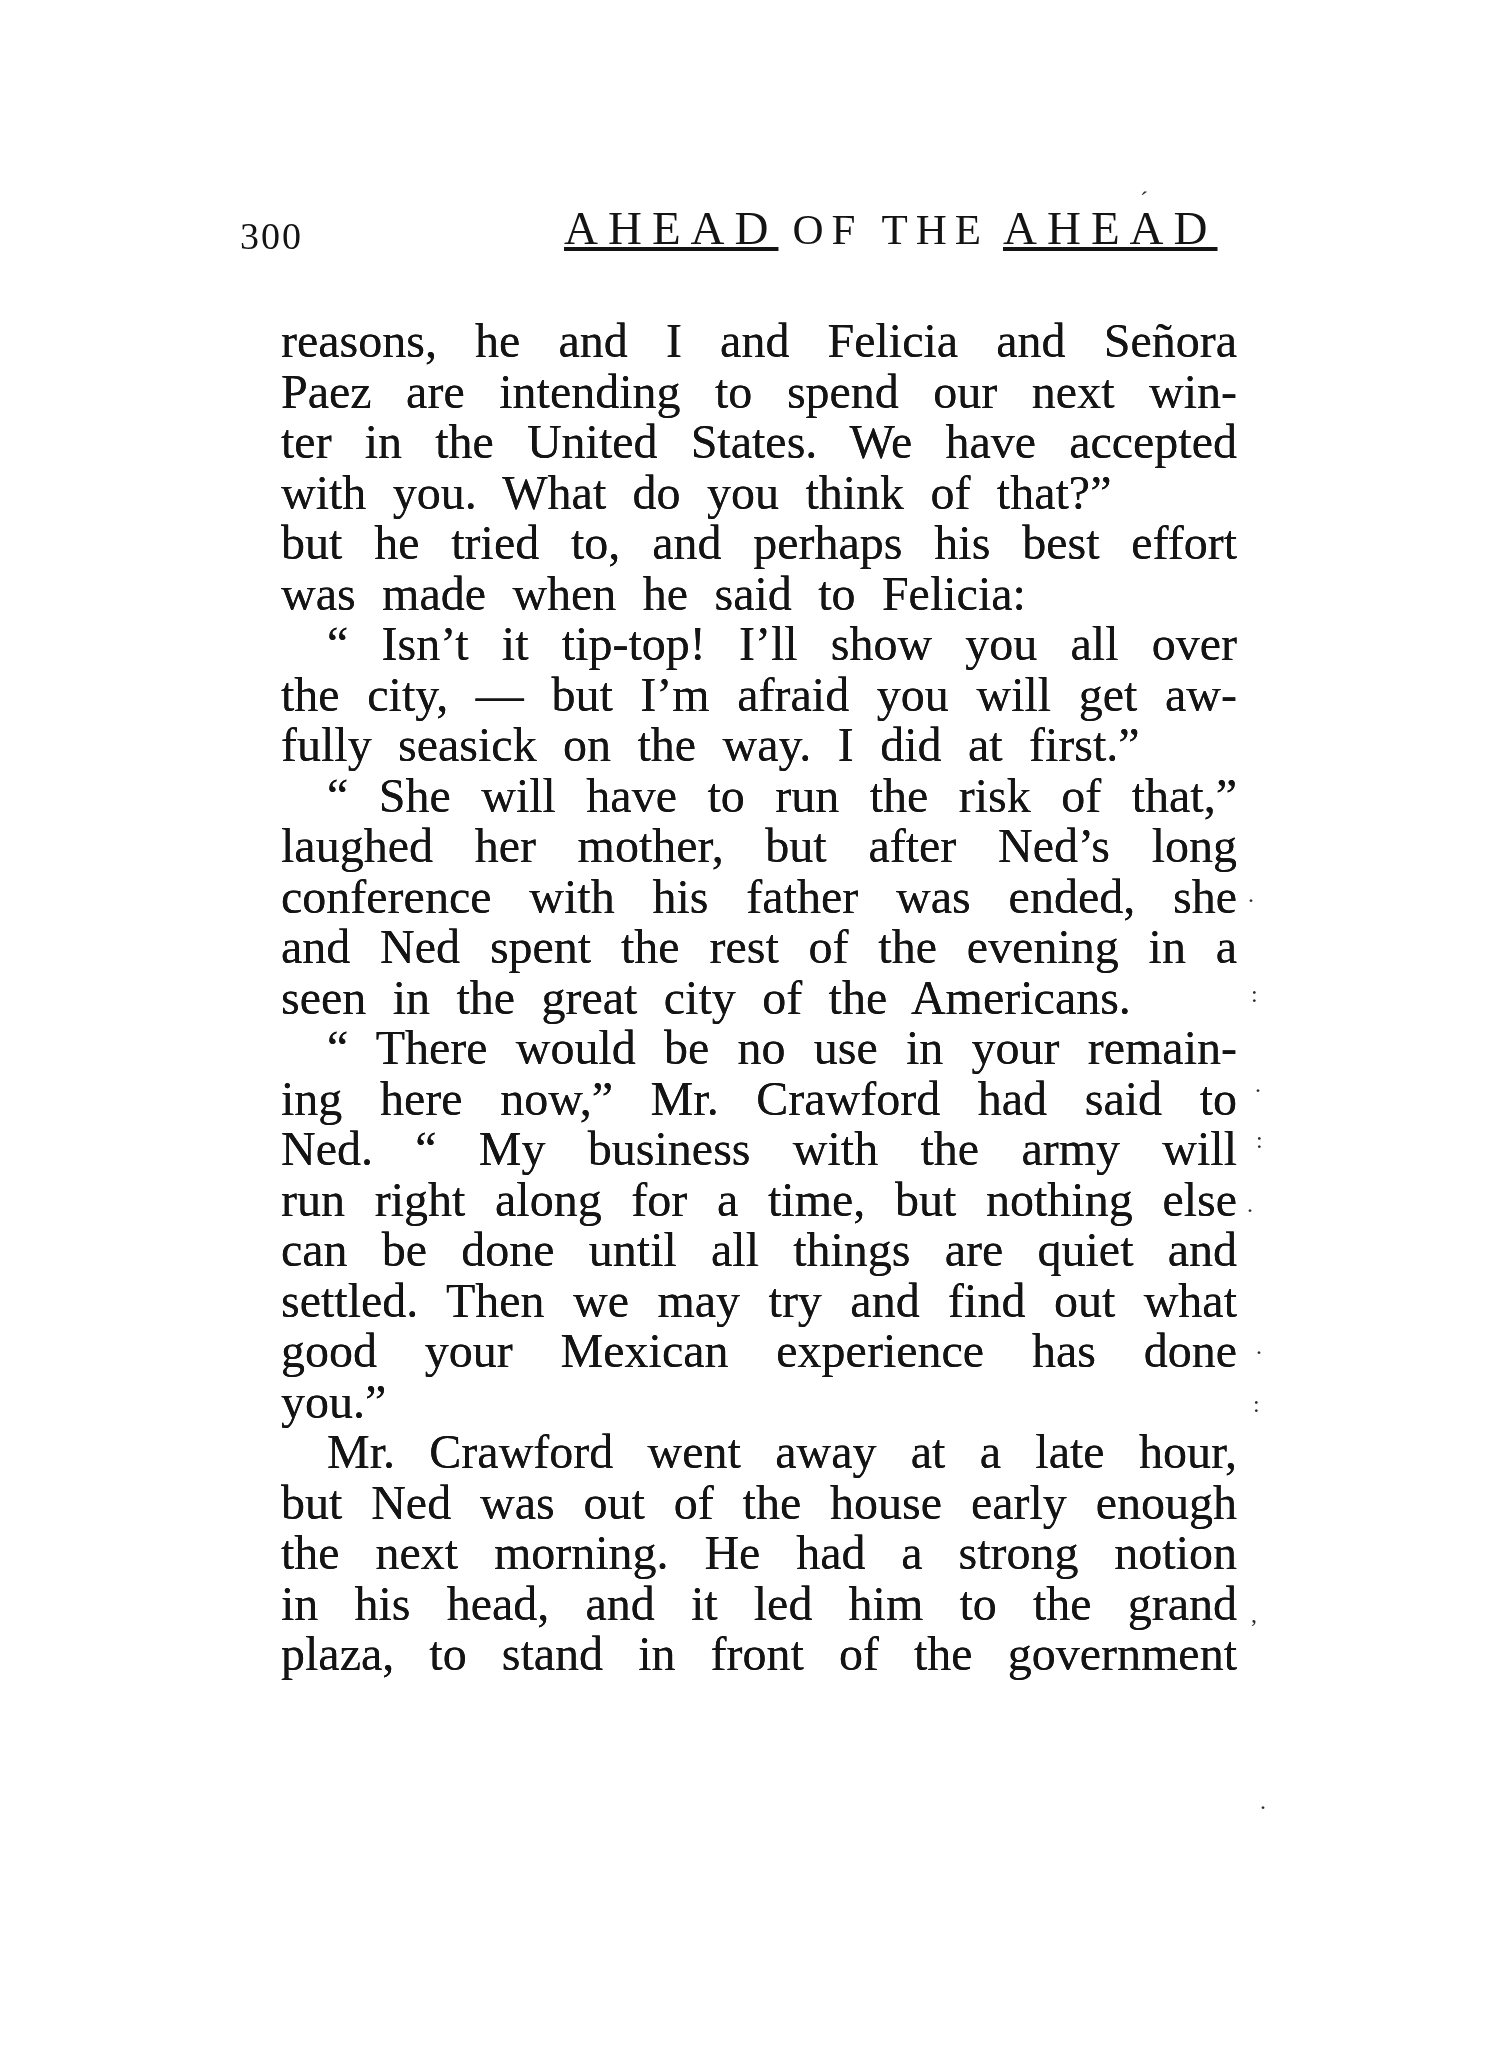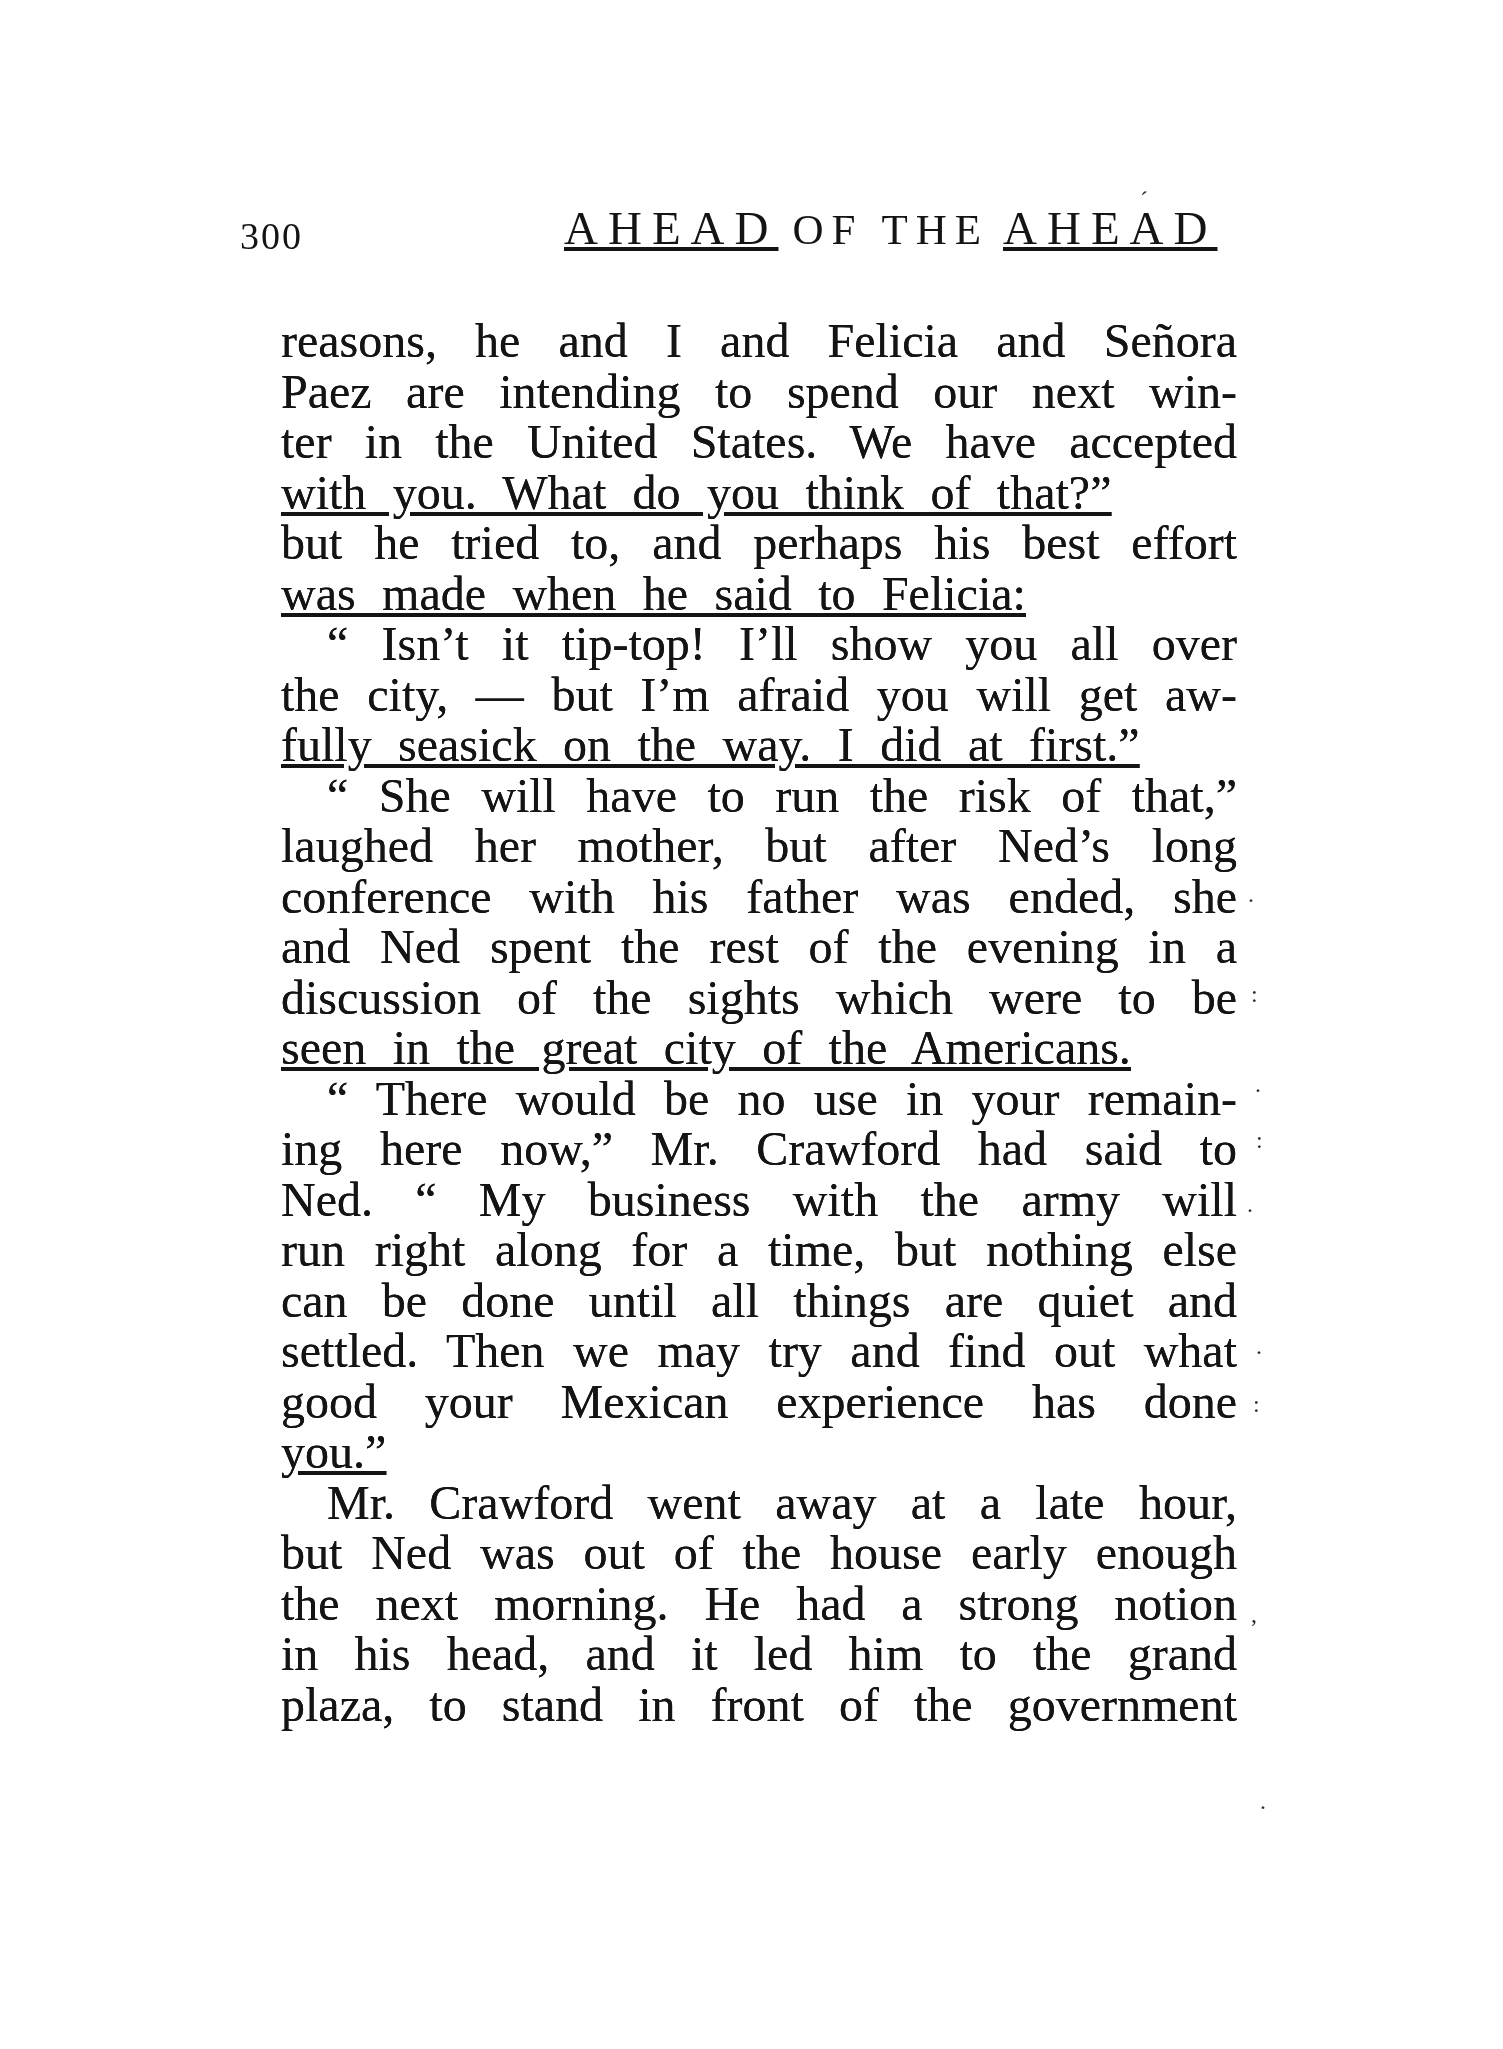--- a/index.html
+++ b/index.html
@@ -56,21 +56,20 @@
     text-align-last: justify;
     word-spacing: 2px;
     text-shadow: 0 0 0.4px currentColor;
   }
   .line.indent {
     text-indent: 46px;
   }
   .line.last {
     text-align-last: left;
     word-spacing: 0.30em;
-    text-decoration: underline;
   }
   
   .speck {
     position: absolute;
     font-size: 24px;
     color: #2b2b2b;
     line-height: 1;
   }
 </style>
 </head>
@@ -92,21 +91,20 @@
       <div class="line last">with you.  What do you think of that?”</div>
       <div class="line">but he tried to, and perhaps his best effort</div>
       <div class="line last">was made when he said to Felicia:</div>
       <div class="line indent">“ Isn’t it tip-top!  I’ll show you all over</div>
       <div class="line">the city, — but I’m afraid you will get aw-</div>
       <div class="line last">fully seasick on the way.  I did at first.”</div>
       <div class="line indent">“ She will have to run the risk of that,”</div>
       <div class="line">laughed her mother, but after Ned’s long</div>
       <div class="line">conference with his father was ended, she</div>
       <div class="line">and Ned spent the rest of the evening in a</div>
-      <div class="line">discussion of the sights which were to be</div>
       <div class="line last">seen in the great city of the Americans.</div>
       <div class="line indent">“ There would be no use in your remain-</div>
       <div class="line">ing here now,” Mr. Crawford had said to</div>
       <div class="line">Ned.  “ My business with the army will</div>
       <div class="line">run right along for a time, but nothing else</div>
       <div class="line">can be done until all things are quiet and</div>
       <div class="line">settled.  Then we may try and find out what</div>
       <div class="line">good your Mexican experience has done</div>
       <div class="line last">you.”</div>
       <div class="line indent">Mr. Crawford went away at a late hour,</div>

